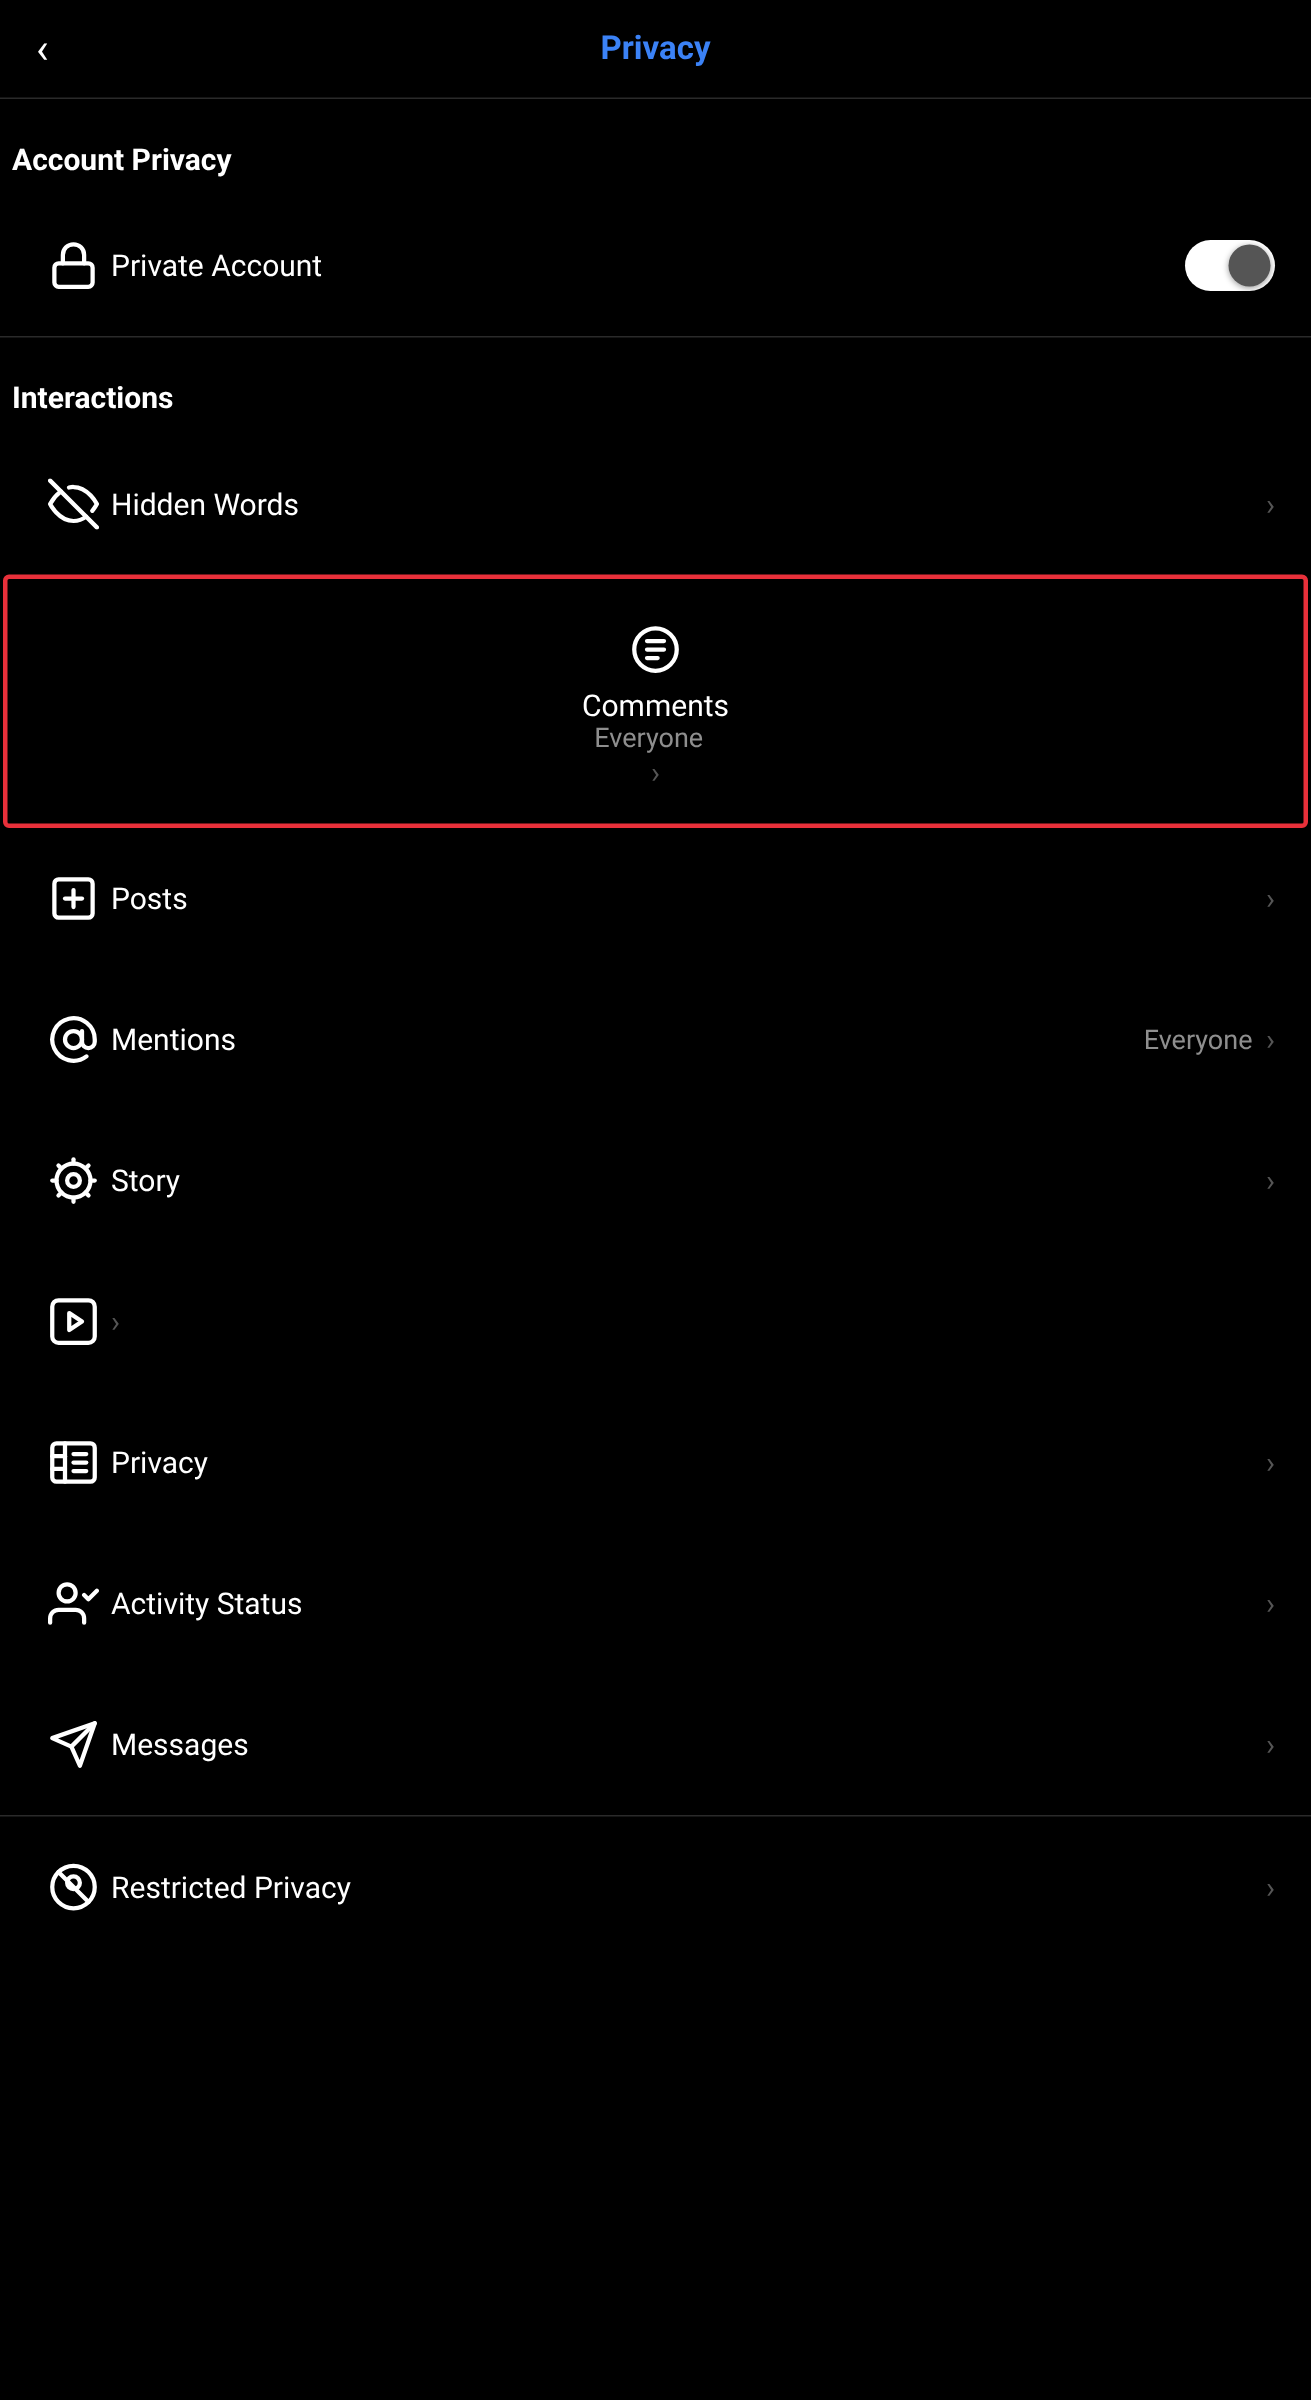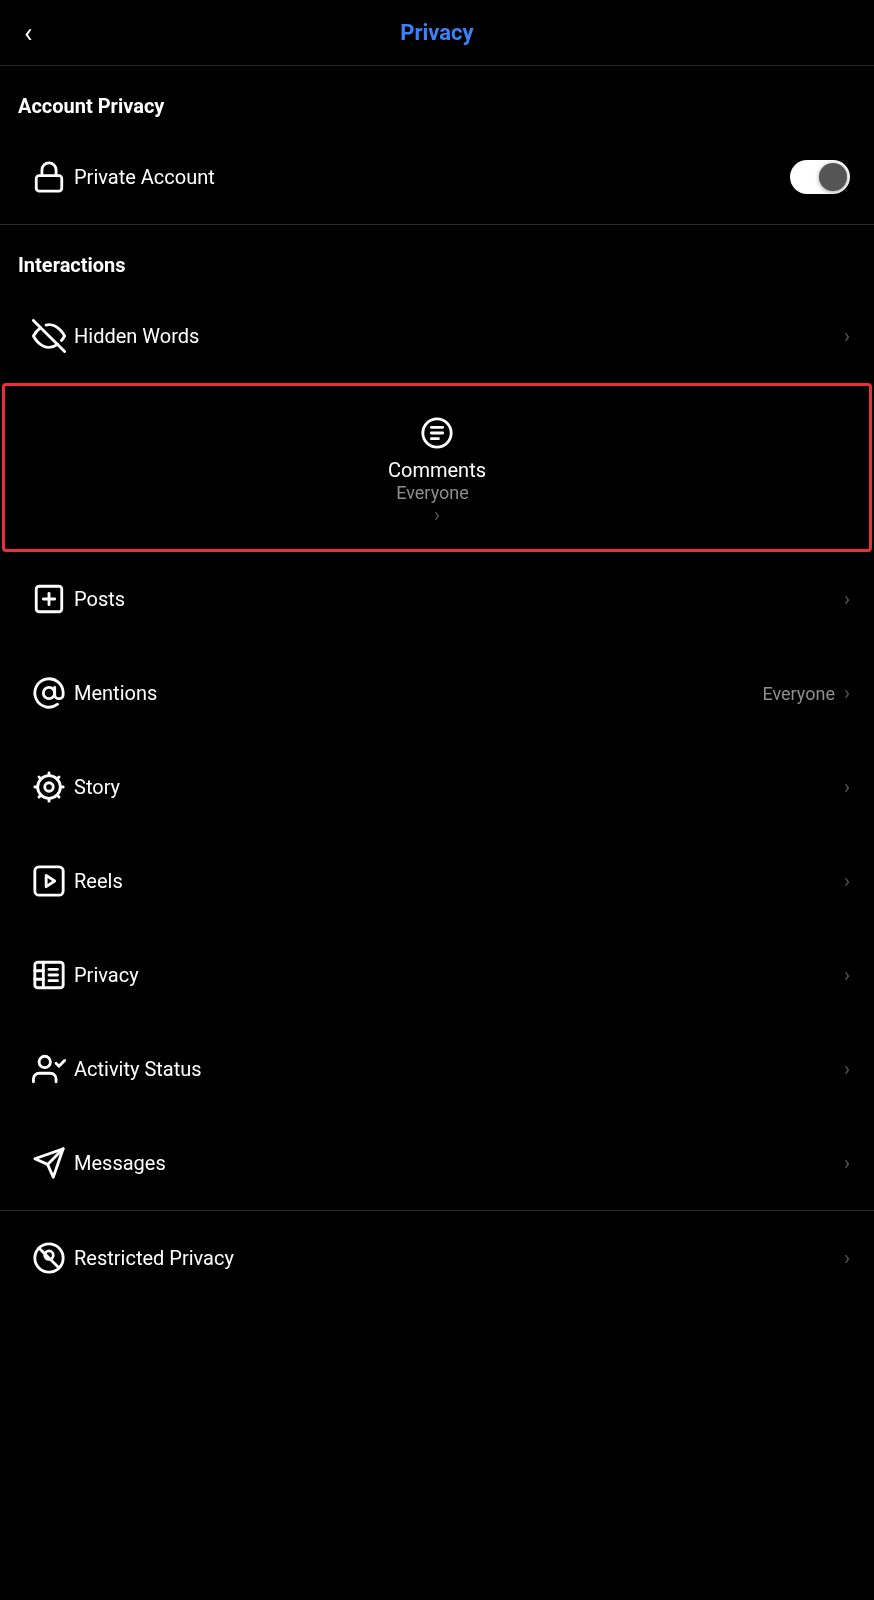--- a/index.html
+++ b/index.html
@@ -34,21 +34,21 @@
       color: #ffffff;
     }
 
     .header-title {
       font-size: 22px;
       font-weight: 700;
       color: #3b82f6;
     }
 
     .section-label {
-      padding: 28px 24px 12px 18px;
+      padding: 28px 24px 12px 8px;
       font-size: 20px;
       font-weight: 700;
       color: #ffffff;
     }
 
     .divider {
       height: 1px;
       background-color: #2a2a2a;
       margin: 0;
     }
@@ -227,21 +227,20 @@
     <span class="chevron">›</span>
   </div>
 
   <div class="setting-row">
     <div class="setting-icon">
       <svg viewBox="0 0 24 24" fill="none" stroke="white" stroke-width="2" stroke-linecap="round" stroke-linejoin="round">
         <rect x="2" y="2" width="20" height="20" rx="3"></rect>
         <polygon points="10,8 16,12 10,16"></polygon>
       </svg>
     </div>
-    <span class="setting-text">Reels</span>
     <span class="chevron">›</span>
   </div>
 
   <div class="setting-row">
     <div class="setting-icon">
       <svg viewBox="0 0 24 24" fill="none" stroke="white" stroke-width="2" stroke-linecap="round" stroke-linejoin="round">
         <rect x="2" y="3" width="20" height="18" rx="2"></rect>
         <line x1="8" y1="3" x2="8" y2="21"></line>
         <line x1="2" y1="9" x2="8" y2="9"></line>
         <line x1="2" y1="15" x2="8" y2="15"></line>

